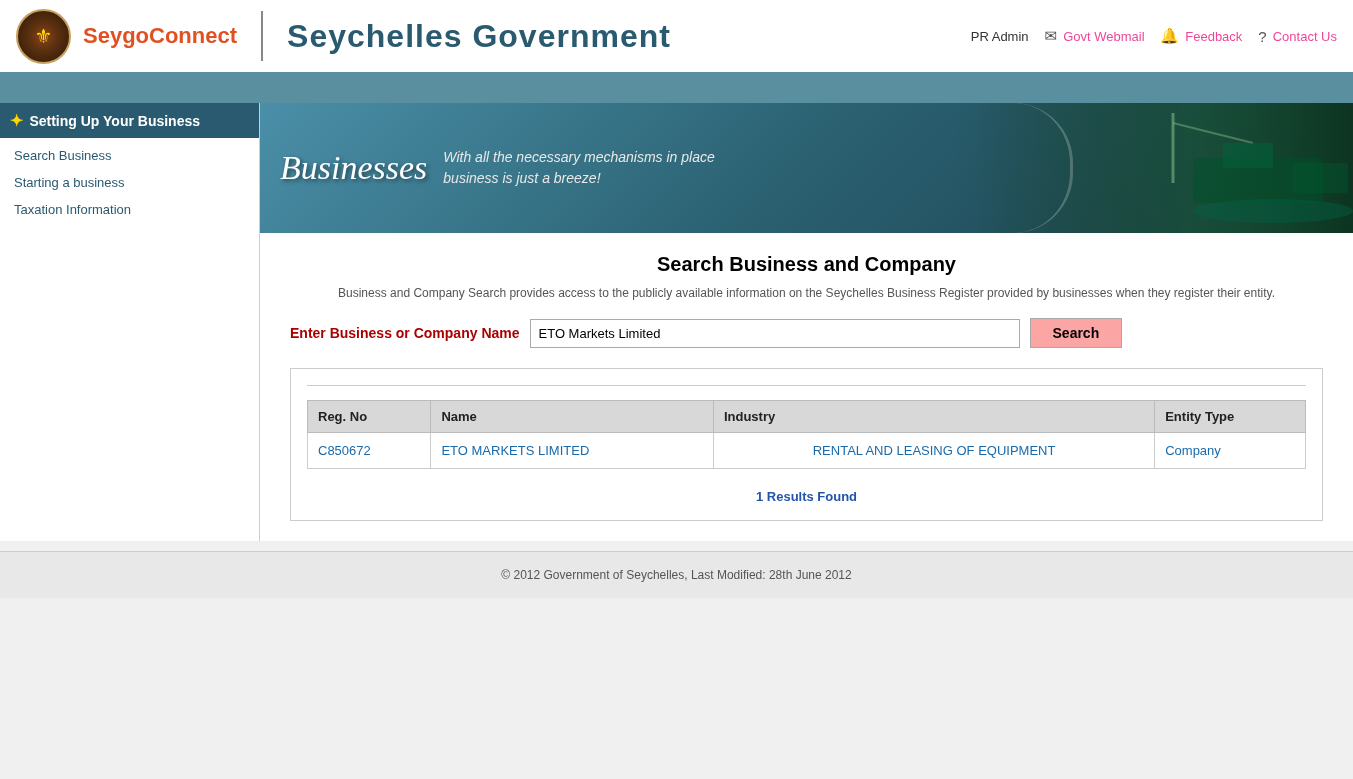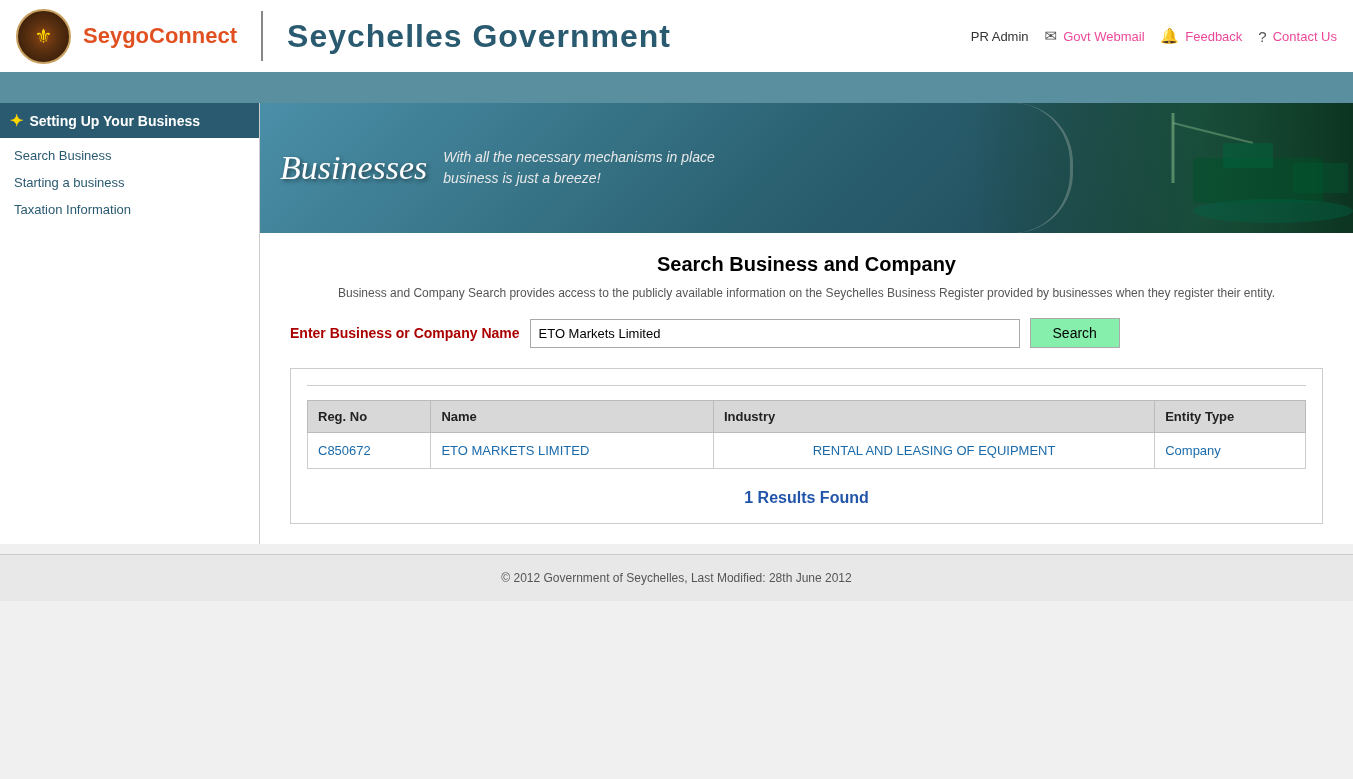--- a/index.html
+++ b/index.html
@@ -200,25 +200,25 @@
     }
     #search-input {
       flex: 1;
       max-width: 490px;
       padding: 6px 8px;
       border: 1px solid #aaa;
       font-size: 13px;
     }
     #search-button {
       padding: 6px 22px;
-      background: #86efac;
+      background: #fca5a5;
       border: 1px solid #aaa;
       cursor: pointer;
       font-size: 14px;
-      font-weight: normal;
+      font-weight: bold;
     }
 
     
     #results-box {
       border: 1px solid #ccc;
       padding: 16px;
       background: #fff;
     }
     #results-title {
       text-align: center;
@@ -253,21 +253,21 @@
       vertical-align: middle;
       margin-top: 16px;
     }
     #results-table td.industry-cell {
       text-align: center;
     }
     #results-count {
       text-align: center;
       color: #2255aa;
       font-weight: bold;
-      font-size: 16px;
+      font-size: 13px;
     }
 
     
     #footer {
       background: #e8e8e8;
       border-top: 1px solid #ccc;
       padding: 16px;
       text-align: center;
       font-size: 12px;
       color: #555;

